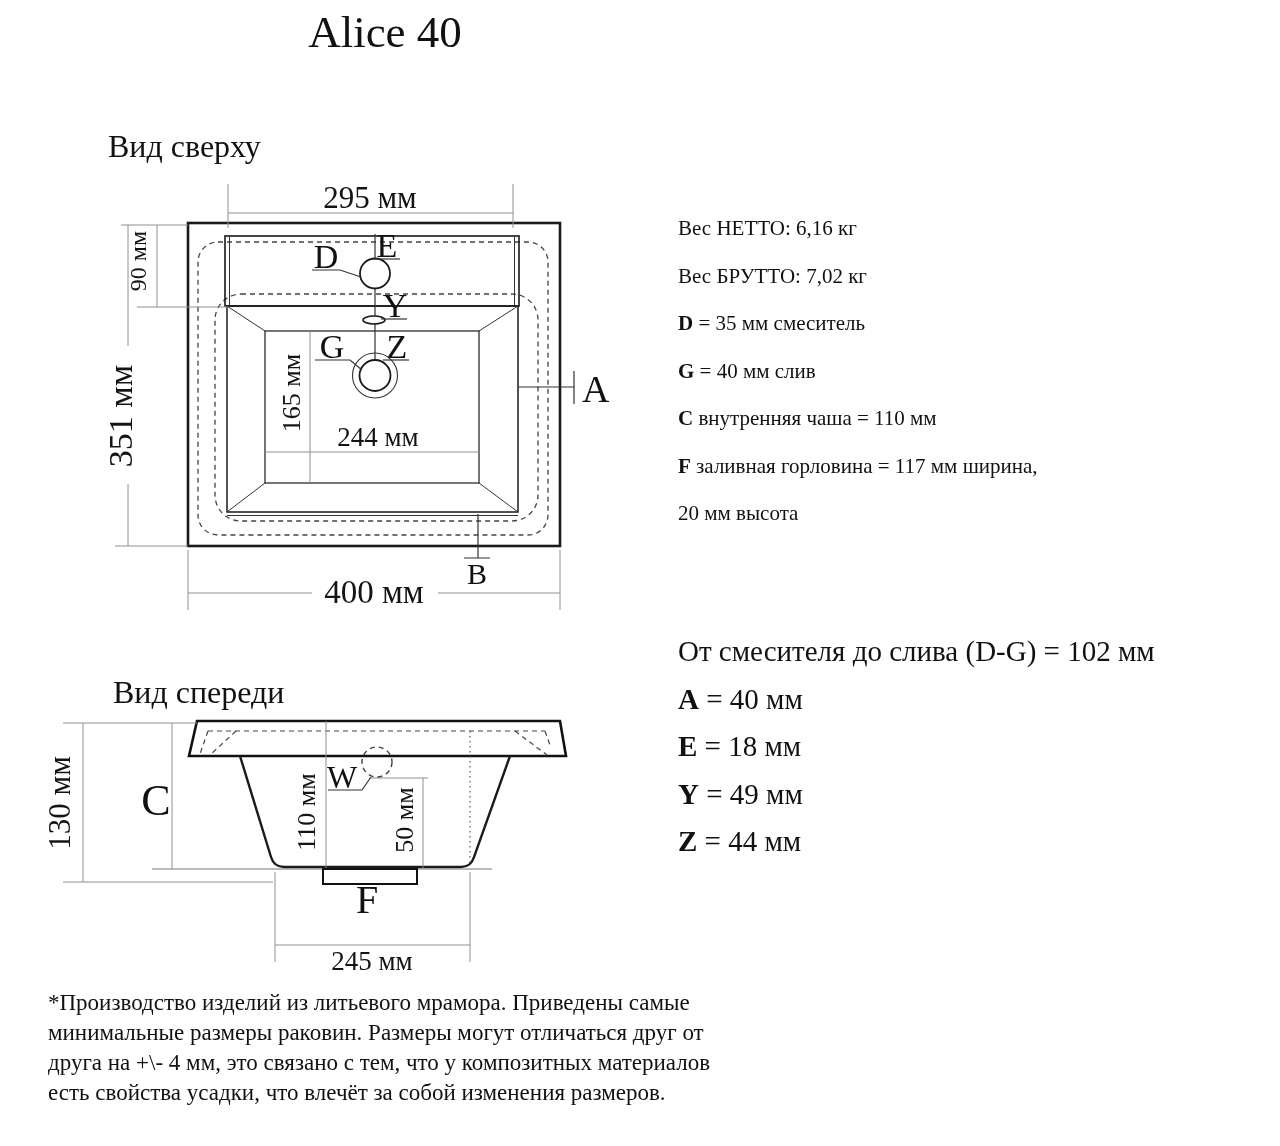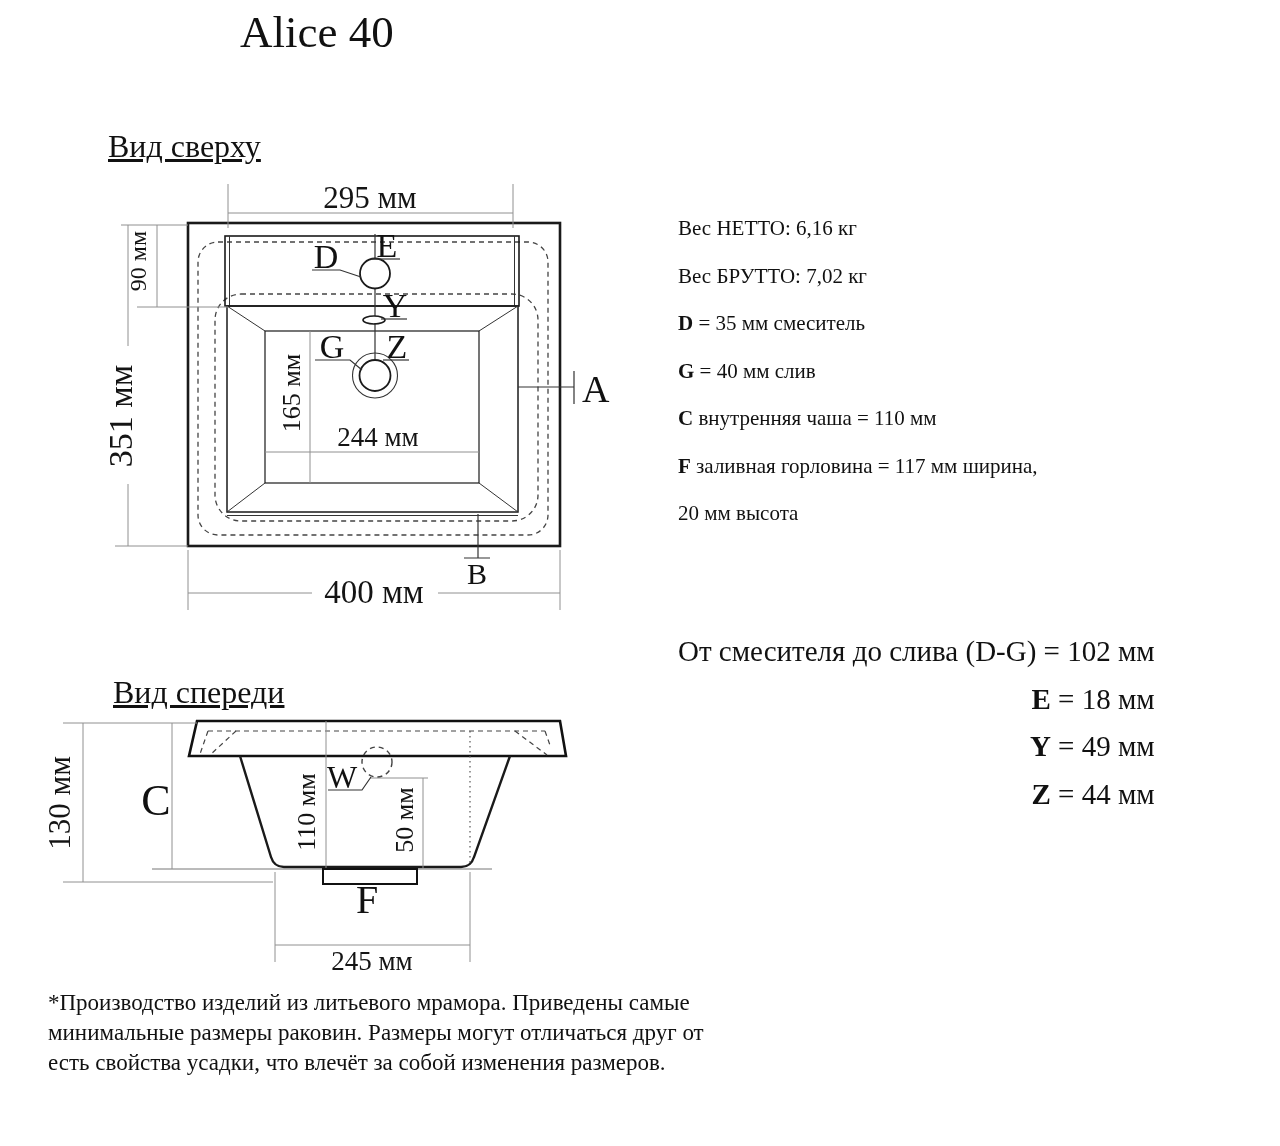--- a/index.html
+++ b/index.html
@@ -1,31 +1,31 @@
 <!DOCTYPE html>
 <html><head>
 <meta charset="utf-8">
 <style>
   html,body{margin:0;padding:0;background:#fff;}
   body{width:1280px;height:1146px;position:relative;font-family:"Liberation Serif",serif;color:#111;overflow:hidden;}
   .abs{position:absolute;}
-  #title{left:240px;top:6px;width:290px;text-align:left;font-size:45px;}
-  .view-heading{font-size:32px;text-decoration:underline;}
+  #title{left:240px;top:6px;width:290px;text-align:center;font-size:45px;}
+  .view-heading{font-size:32px;}
   #heading-top{left:108px;top:128px;}
   #heading-front{left:113px;top:674px;}
   svg{position:absolute;overflow:visible;}
   svg text{font-family:"Liberation Serif",serif;fill:#111;}
   .main{stroke:#1a1a1a;fill:none;}
   .thin{stroke:#333;fill:none;}
   .dim{stroke:#909090;stroke-width:1;fill:none;}
   .dash{stroke:#444;fill:none;stroke-dasharray:5 4;}
   .dimtxt{fill:#141414;}
   #specs{left:678px;top:205px;font-size:21px;}
   #specs .spec-line{height:47.5px;line-height:47.5px;white-space:nowrap;}
-  #measures{left:678px;top:628px;font-size:29px;text-align:right;}
+  #measures{left:678px;top:628px;font-size:29px;}
   #measures .spec-line{height:47.5px;line-height:47.5px;white-space:nowrap;}
   #footnote{left:48px;top:988px;font-size:23px;}
   #footnote div{line-height:30px;white-space:nowrap;}
 </style>
 </head>
 <body>
 
 <div id="title" class="abs">Alice 40</div>
 
 <div id="heading-top" class="abs view-heading">Вид сверху</div>
@@ -143,22 +143,24 @@
   <div class="spec-line"><b></b><span>Вес БРУТТО: 7,02 кг</span></div>
   <div class="spec-line"><b>D</b><span> = 35 мм смеситель</span></div>
   <div class="spec-line"><b>G</b><span> = 40 мм слив</span></div>
   <div class="spec-line"><b>C</b><span> внутренняя чаша = 110 мм</span></div>
   <div class="spec-line"><b>F</b><span> заливная горловина = 117 мм ширина,</span></div>
   <div class="spec-line"><b></b><span>20 мм высота</span></div>
 </div>
 
 <div id="measures" class="abs">
   <div class="spec-line"><b></b><span>От смесителя до слива (D-G) = 102 мм</span></div>
+  <div class="spec-line"><b>A</b><span> = 40 мм</span></div>
   <div class="spec-line"><b>E</b><span> = 18 мм</span></div>
   <div class="spec-line"><b>Y</b><span> = 49 мм</span></div>
   <div class="spec-line"><b>Z</b><span> = 44 мм</span></div>
 </div>
 
 <div id="footnote" class="abs">
   <div>*Производство изделий из литьевого мрамора. Приведены самые</div>
   <div>минимальные размеры раковин. Размеры могут отличаться друг от</div>
+  <div>друга на +\- 4 мм, это связано с тем, что у композитных материалов</div>
   <div>есть свойства усадки, что влечёт за собой изменения размеров.</div>
 </div>
 
 </body></html>

